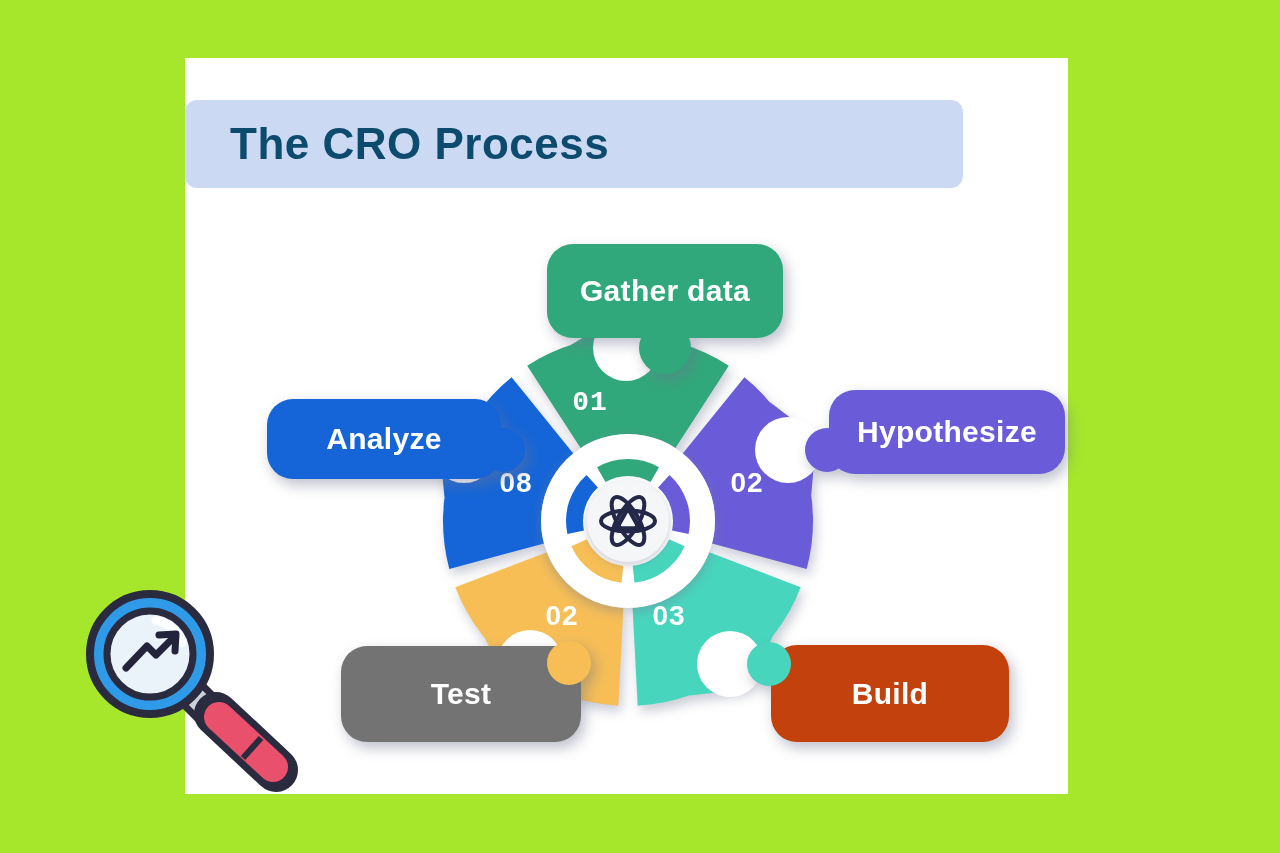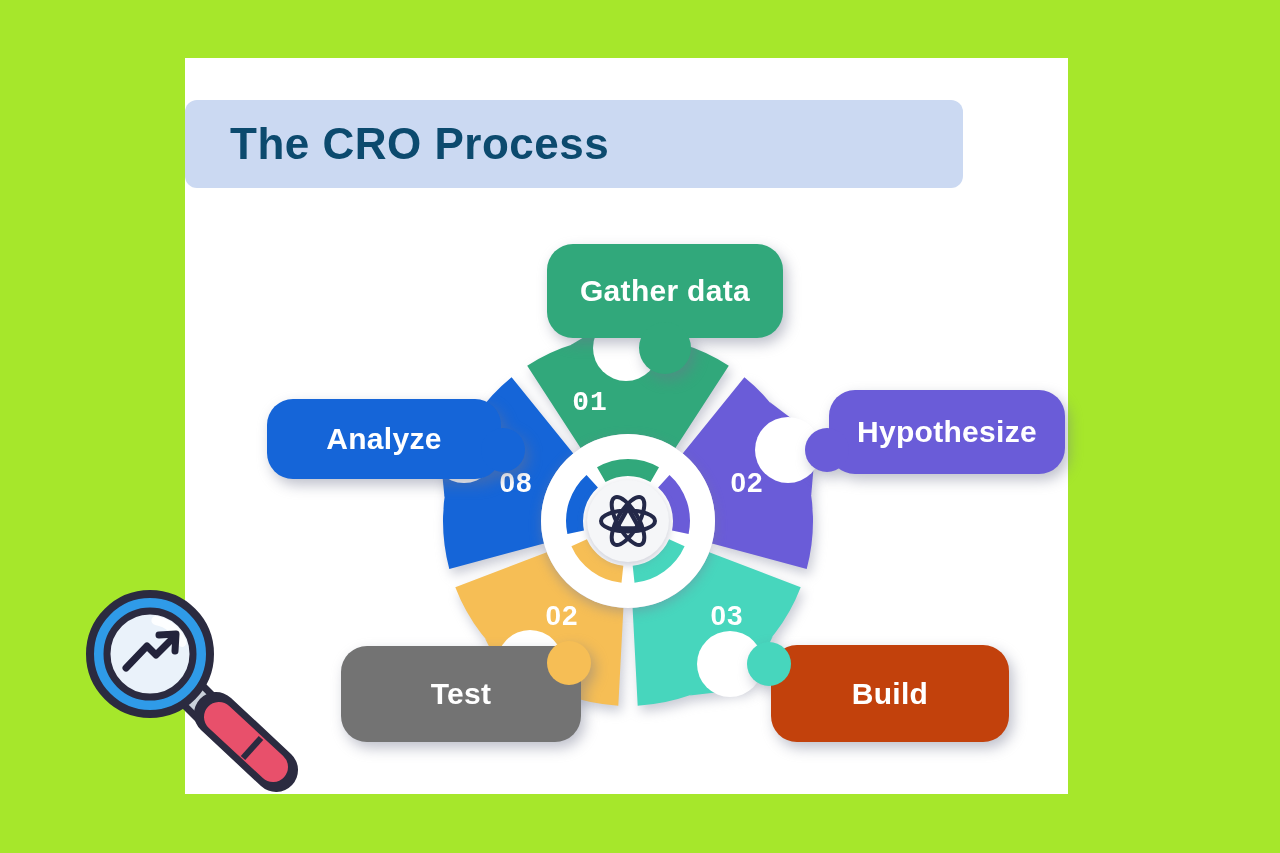--- a/index.html
+++ b/index.html
@@ -63,21 +63,21 @@
     <g stroke="#232848" fill="none" stroke-width="4">
       <ellipse cx="628" cy="521" rx="27" ry="10.5"></ellipse>
       <ellipse cx="628" cy="521" rx="27" ry="10.5" transform="rotate(60 628 521)"></ellipse>
       <ellipse cx="628" cy="521" rx="27" ry="10.5" transform="rotate(120 628 521)"></ellipse>
       <path d="M628,508 L639.5,528.5 L616.5,528.5 Z" stroke-width="4.5" stroke-linejoin="round"></path>
     </g>
   </svg>
 
   <div class="step-num" style="left:590px;top:402px;font-family:Liberation Mono, monospace;">01</div>
   <div class="step-num" style="left:737px;top:483px;margin-left:10px;">02</div>
-  <div class="step-num" style="left:727px;top:616px;">03</div>
+  <div class="step-num" style="left:669px;top:616px;">03</div>
   <div class="step-num" style="left:562px;top:616px;">02</div>
   <div class="step-num" style="left:516px;top:483px;">08</div>
 
   <div class="label-wrap" style="left:508px;top:244px;width:236px;height:94px;">
     <div class="label-box" style="background: rgb(49, 168, 123);">
       <div class="tab" style="left: 92px; top: 78px; width: 52px; height: 52px; background: rgb(49, 168, 123);"></div>
       <span>Gather data</span>
     </div>
   </div>
 

